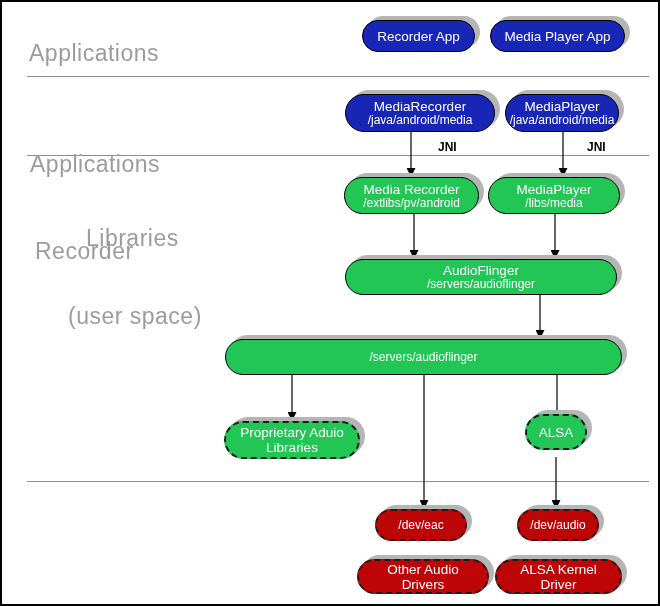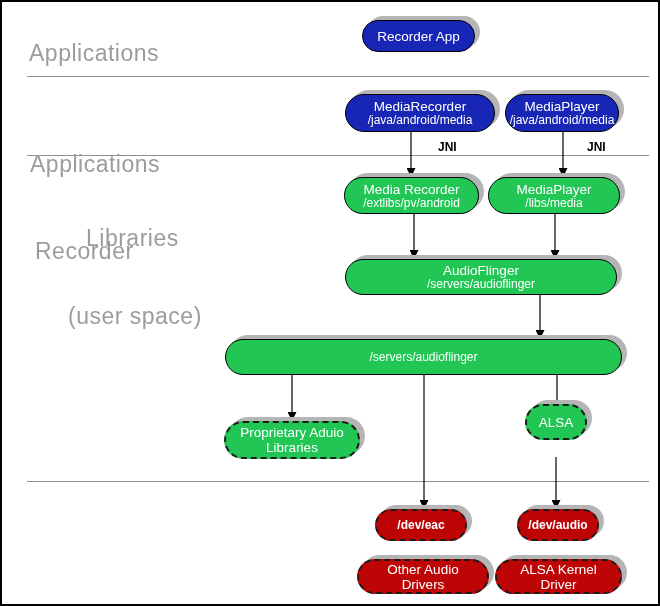--- a/index.html
+++ b/index.html
@@ -22,21 +22,21 @@
     border-radius:20px; border:1.5px solid #000;
     color:#fff; text-align:center;
     box-shadow:5px -4px 0 #b5b5b5;
     padding:0 8px;
   }
   .blue  { background:#1726b5; }
   .green { background:#21c655; }
   .red   { background:#bd0506; }
   .dashed { border:2px dashed #1c1c1c; }
   .t  { font-size:13.5px; line-height:15px; }
-  .tsm{ font-size:12px;   line-height:14px;font-weight:bold; }
+  .tsm{ font-size:12px;   line-height:14px; }
   .s  { font-size:12px; line-height:12.5px; }
   .jni { position:absolute; font-size:12px; font-weight:bold; color:#000;margin-left:19px; }
   svg.connectors { position:absolute; left:0; top:0; pointer-events:none; }
 </style>
 </head>
 <body>
 
 <div class="canvas">
 
   <div class="divider" style="top:74px;"></div>
@@ -72,20 +72,23 @@
     <line x1="555" y1="373" x2="555" y2="418" stroke="#000" stroke-width="1.2" marker-end="url(#ah)"></line>
     <line x1="554" y1="455" x2="554" y2="506" stroke="#000" stroke-width="1.2" marker-end="url(#ah)"></line>
   </svg>
 
   <div class="jni" style="left:417px; top:138px;">JNI</div>
   <div class="jni" style="left:566px; top:138px;">JNI</div>
 
   <div class="node blue" style="left:360px; top:18px; width:113px; height:32px;">
     <span class="t">Recorder App</span>
   </div>
+  <div class="node blue" style="left:488px; top:18px; width:135px; height:32px;">
+    <span class="t">Media Player App</span>
+  </div>
 
   <div class="node blue" style="left:343px; top:92px; width:150px; height:38px;">
     <span class="t">MediaRecorder</span>
     <span class="s">/java/android/media</span>
   </div>
   <div class="node blue" style="left:503px; top:92px; width:114px; height:38px;">
     <span class="t">MediaPlayer</span>
     <span class="s">/java/android/media</span>
   </div>
 
@@ -103,21 +106,21 @@
     <span class="s">/servers/audioflinger</span>
   </div>
 
   <div class="node green" style="left:223px; top:337px; width:397px; height:36px;">
     <span class="s">/servers/audioflinger</span>
   </div>
 
   <div class="node green dashed" style="left:222px; top:419px; width:136px; height:38px;">
     <span class="t">Proprietary Aduio Libraries</span>
   </div>
-  <div class="node green dashed" style="left:523px; top:402px; width:62px; height:36px;">
+  <div class="node green dashed" style="left:523px; top:412px; width:62px; height:36px;">
     <span class="t">ALSA</span>
   </div>
 
   <div class="node red dashed" style="left:373px; top:507px; width:92px; height:32px;">
     <span class="tsm">/dev/eac</span>
   </div>
   <div class="node red dashed" style="left:515px; top:507px; width:82px; height:32px;">
     <span class="tsm">/dev/audio</span>
   </div>
   <div class="node red dashed" style="left:355px; top:557px; width:132px; height:35px;">

